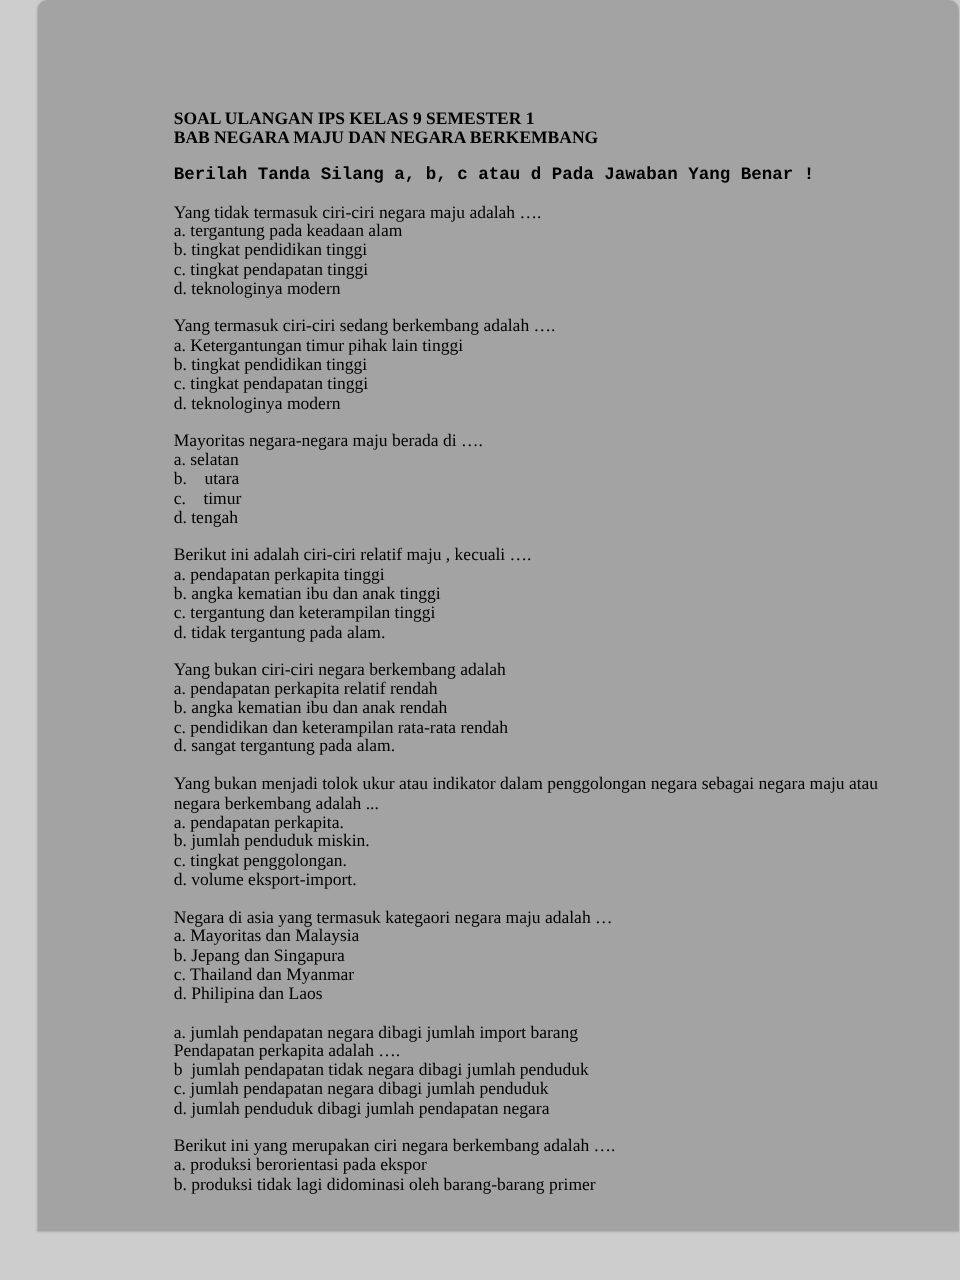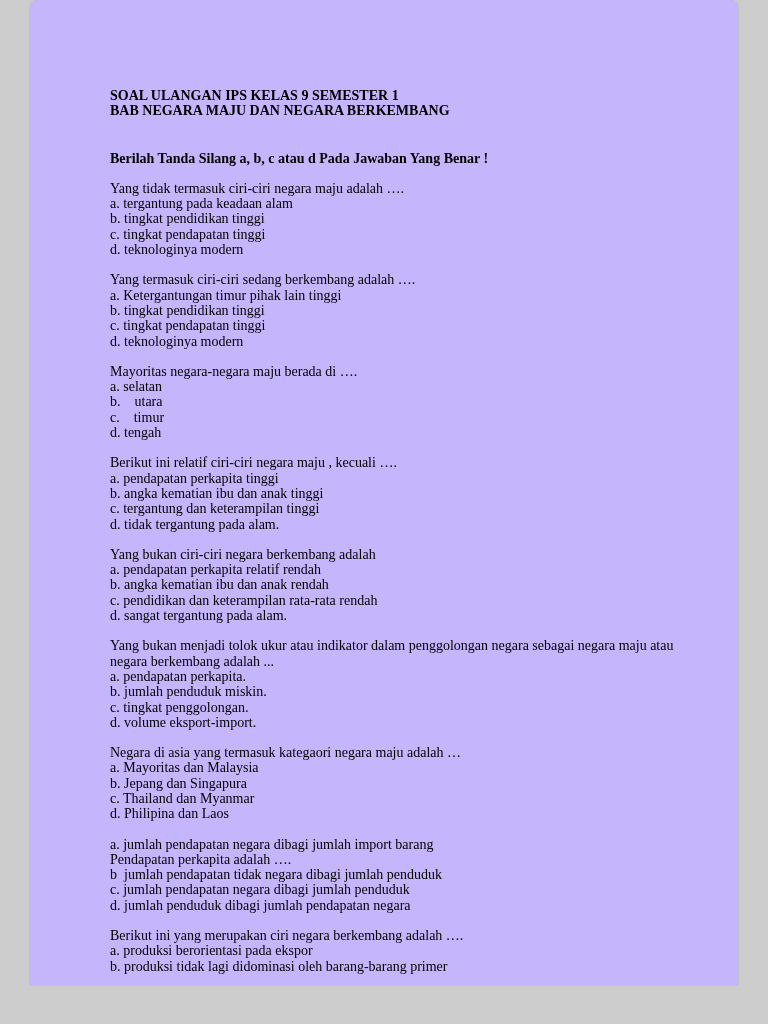--- a/index.html
+++ b/index.html
@@ -14,38 +14,40 @@
     font-family: "Liberation Serif", serif;
     color: #000;
     overflow: hidden;
   }
   .page {
     position: absolute;
     left: 30px;
     top: 0;
     width: 708px;
     height: 985px;
-    background: #c4b5fd;
+    background: #a3a3a3;
     border-radius: 8px 8px 0 0;
     box-shadow: 0 0 2px rgba(0,0,0,0.15);
+    padding-left: 29px;
   }
   .content {
     padding: 88px 63px 0 80px;
     font-size: 14px;
     line-height: 15.3px;
   }
   .doc-title {
     font-weight: bold;
   }
   .line {
     white-space: pre-wrap;
   }
   .instruction {
     font-weight: bold;
-    margin-top: 32px;
+    margin-top: 14px;
+    font-family: Liberation Mono, monospace;
   }
   .question {
     margin-top: 15px;
     font-family: Liberation Serif, serif;
   }
 </style>
 </head>
 <body>
 
 <div class="page">
@@ -76,21 +78,21 @@
 
     <div class="question">
       <div class="line">Mayoritas negara-negara maju berada di ….</div>
       <div class="line">a. selatan</div>
       <div class="line">b.    utara</div>
       <div class="line">c.    timur</div>
       <div class="line">d. tengah</div>
     </div>
 
     <div class="question">
-      <div class="line">Berikut ini relatif ciri-ciri negara maju , kecuali ….</div>
+      <div class="line">Berikut ini adalah ciri-ciri relatif maju , kecuali ….</div>
       <div class="line">a. pendapatan perkapita tinggi</div>
       <div class="line">b. angka kematian ibu dan anak tinggi</div>
       <div class="line">c. tergantung dan keterampilan tinggi</div>
       <div class="line">d. tidak tergantung pada alam.</div>
     </div>
 
     <div class="question">
       <div class="line">Yang bukan ciri-ciri negara berkembang adalah</div>
       <div class="line">a. pendapatan perkapita relatif rendah</div>
       <div class="line">b. angka kematian ibu dan anak rendah</div>

